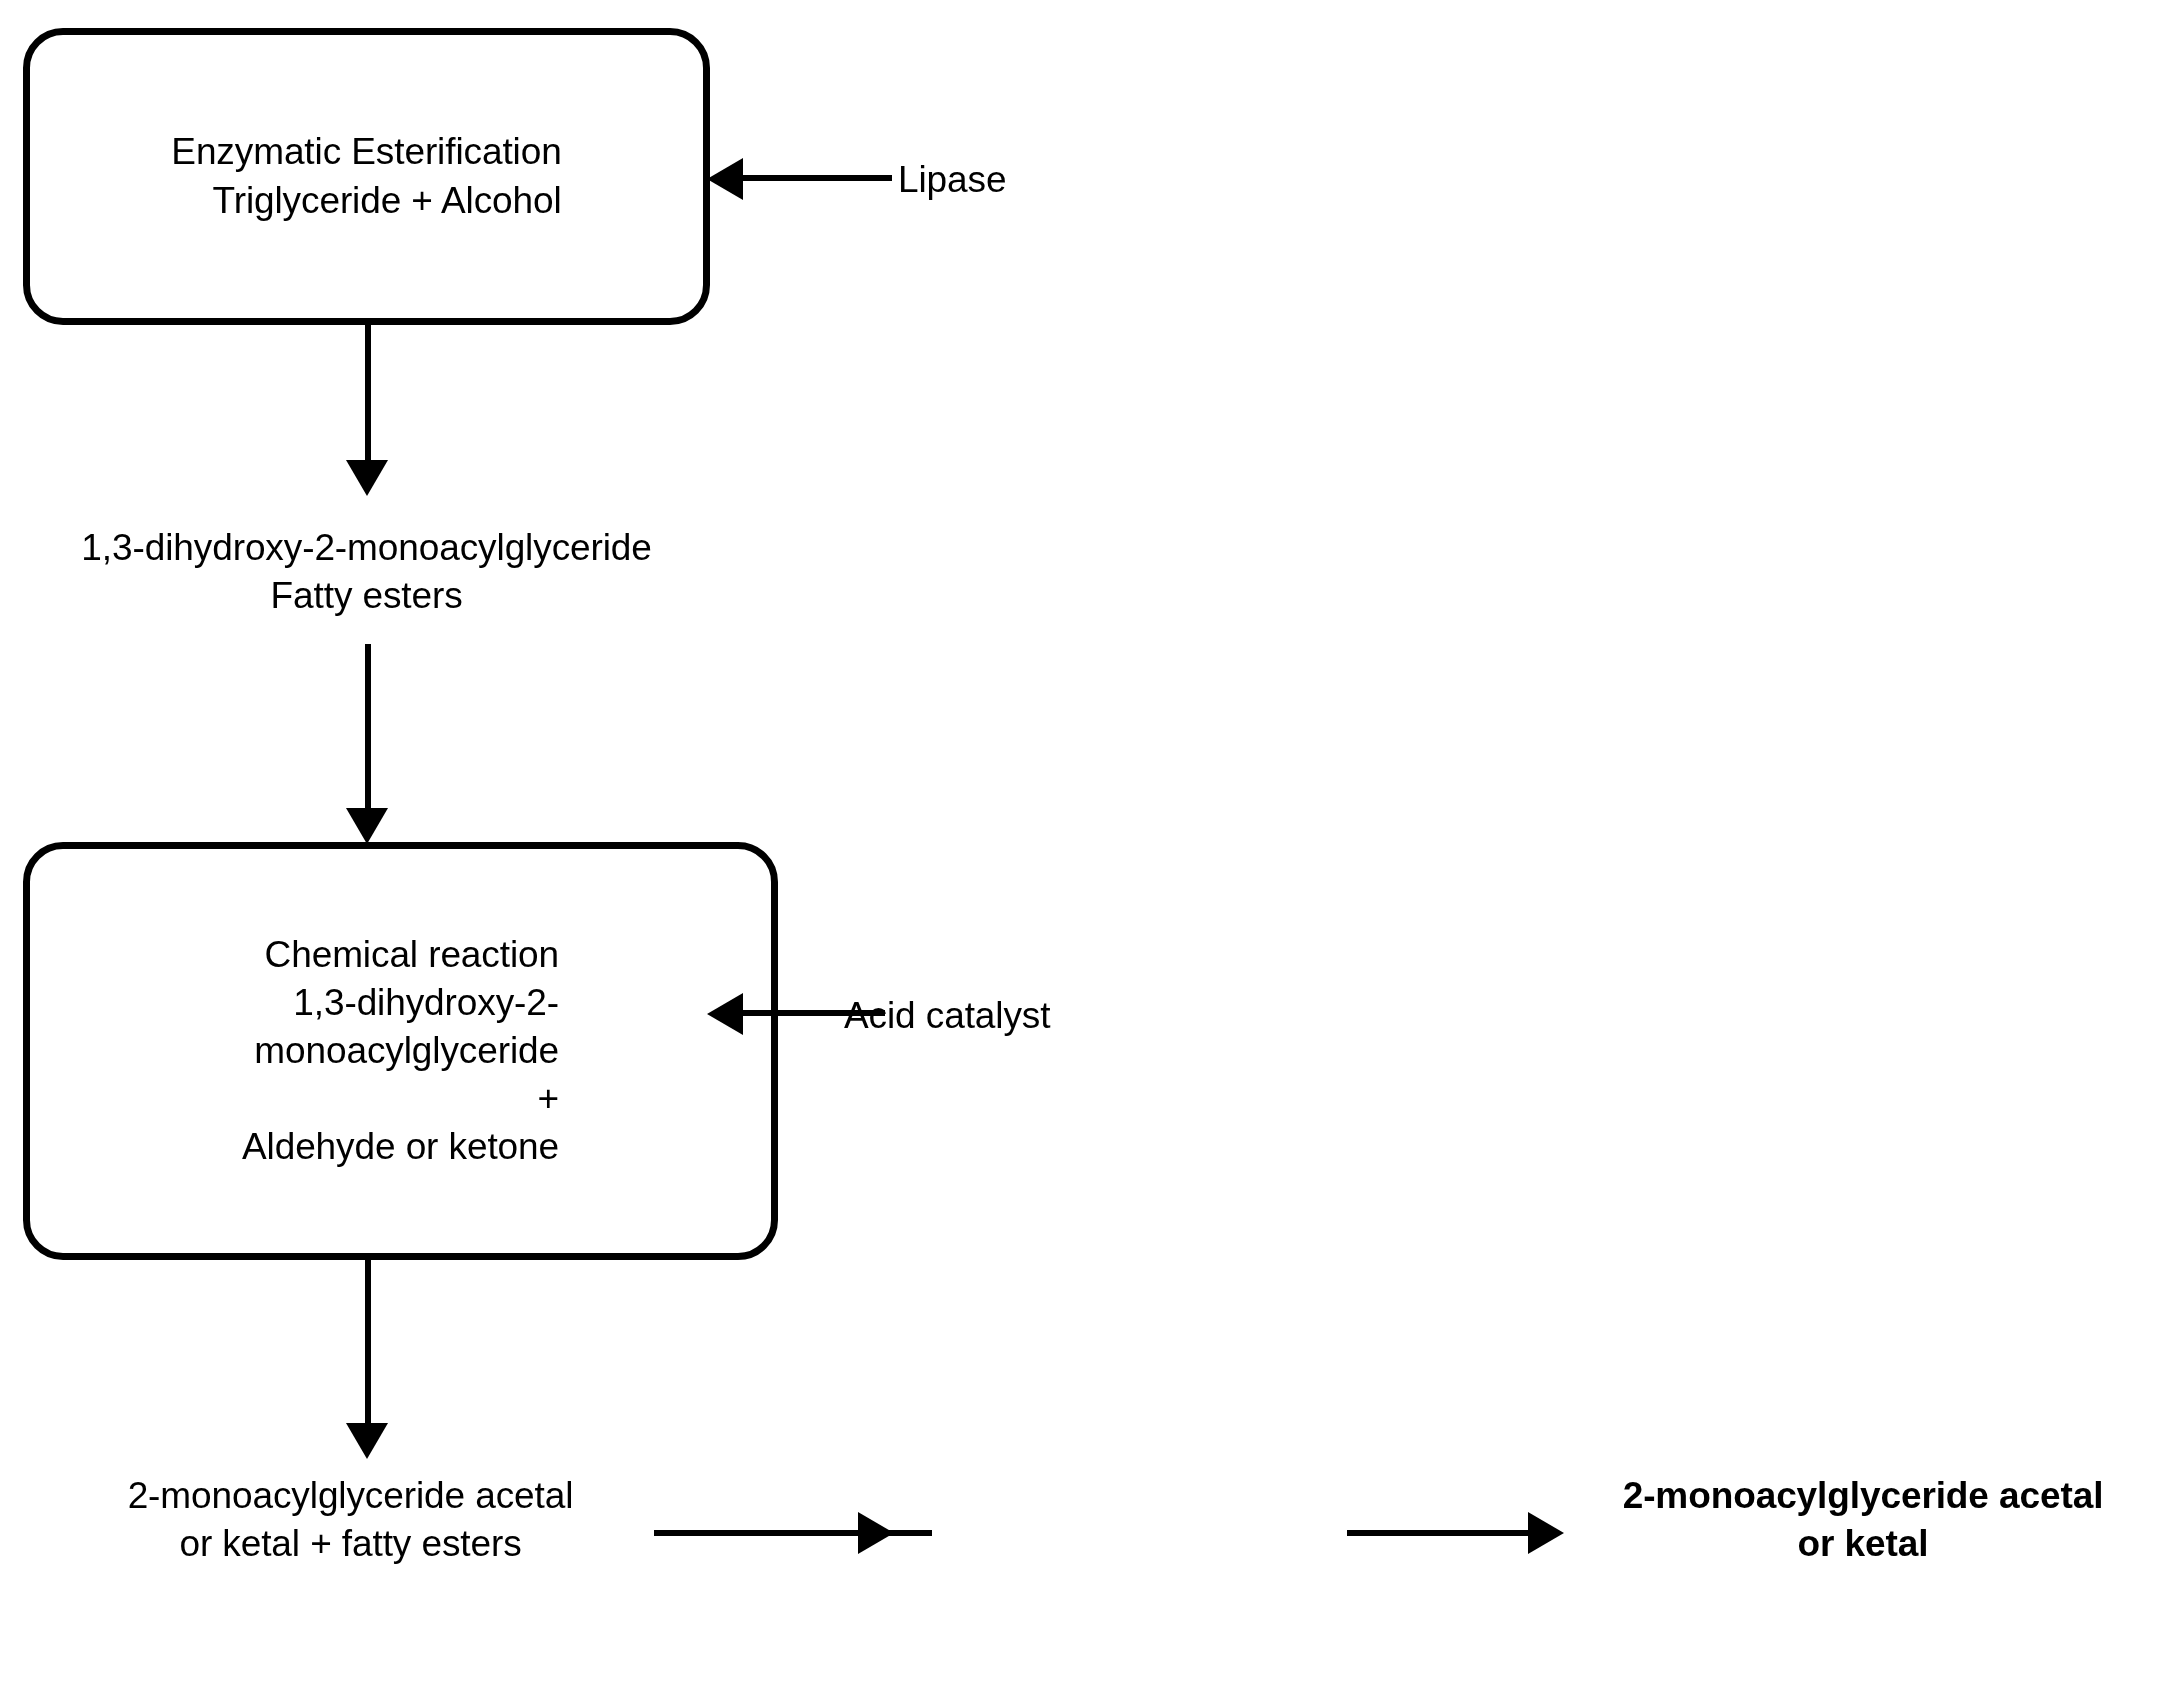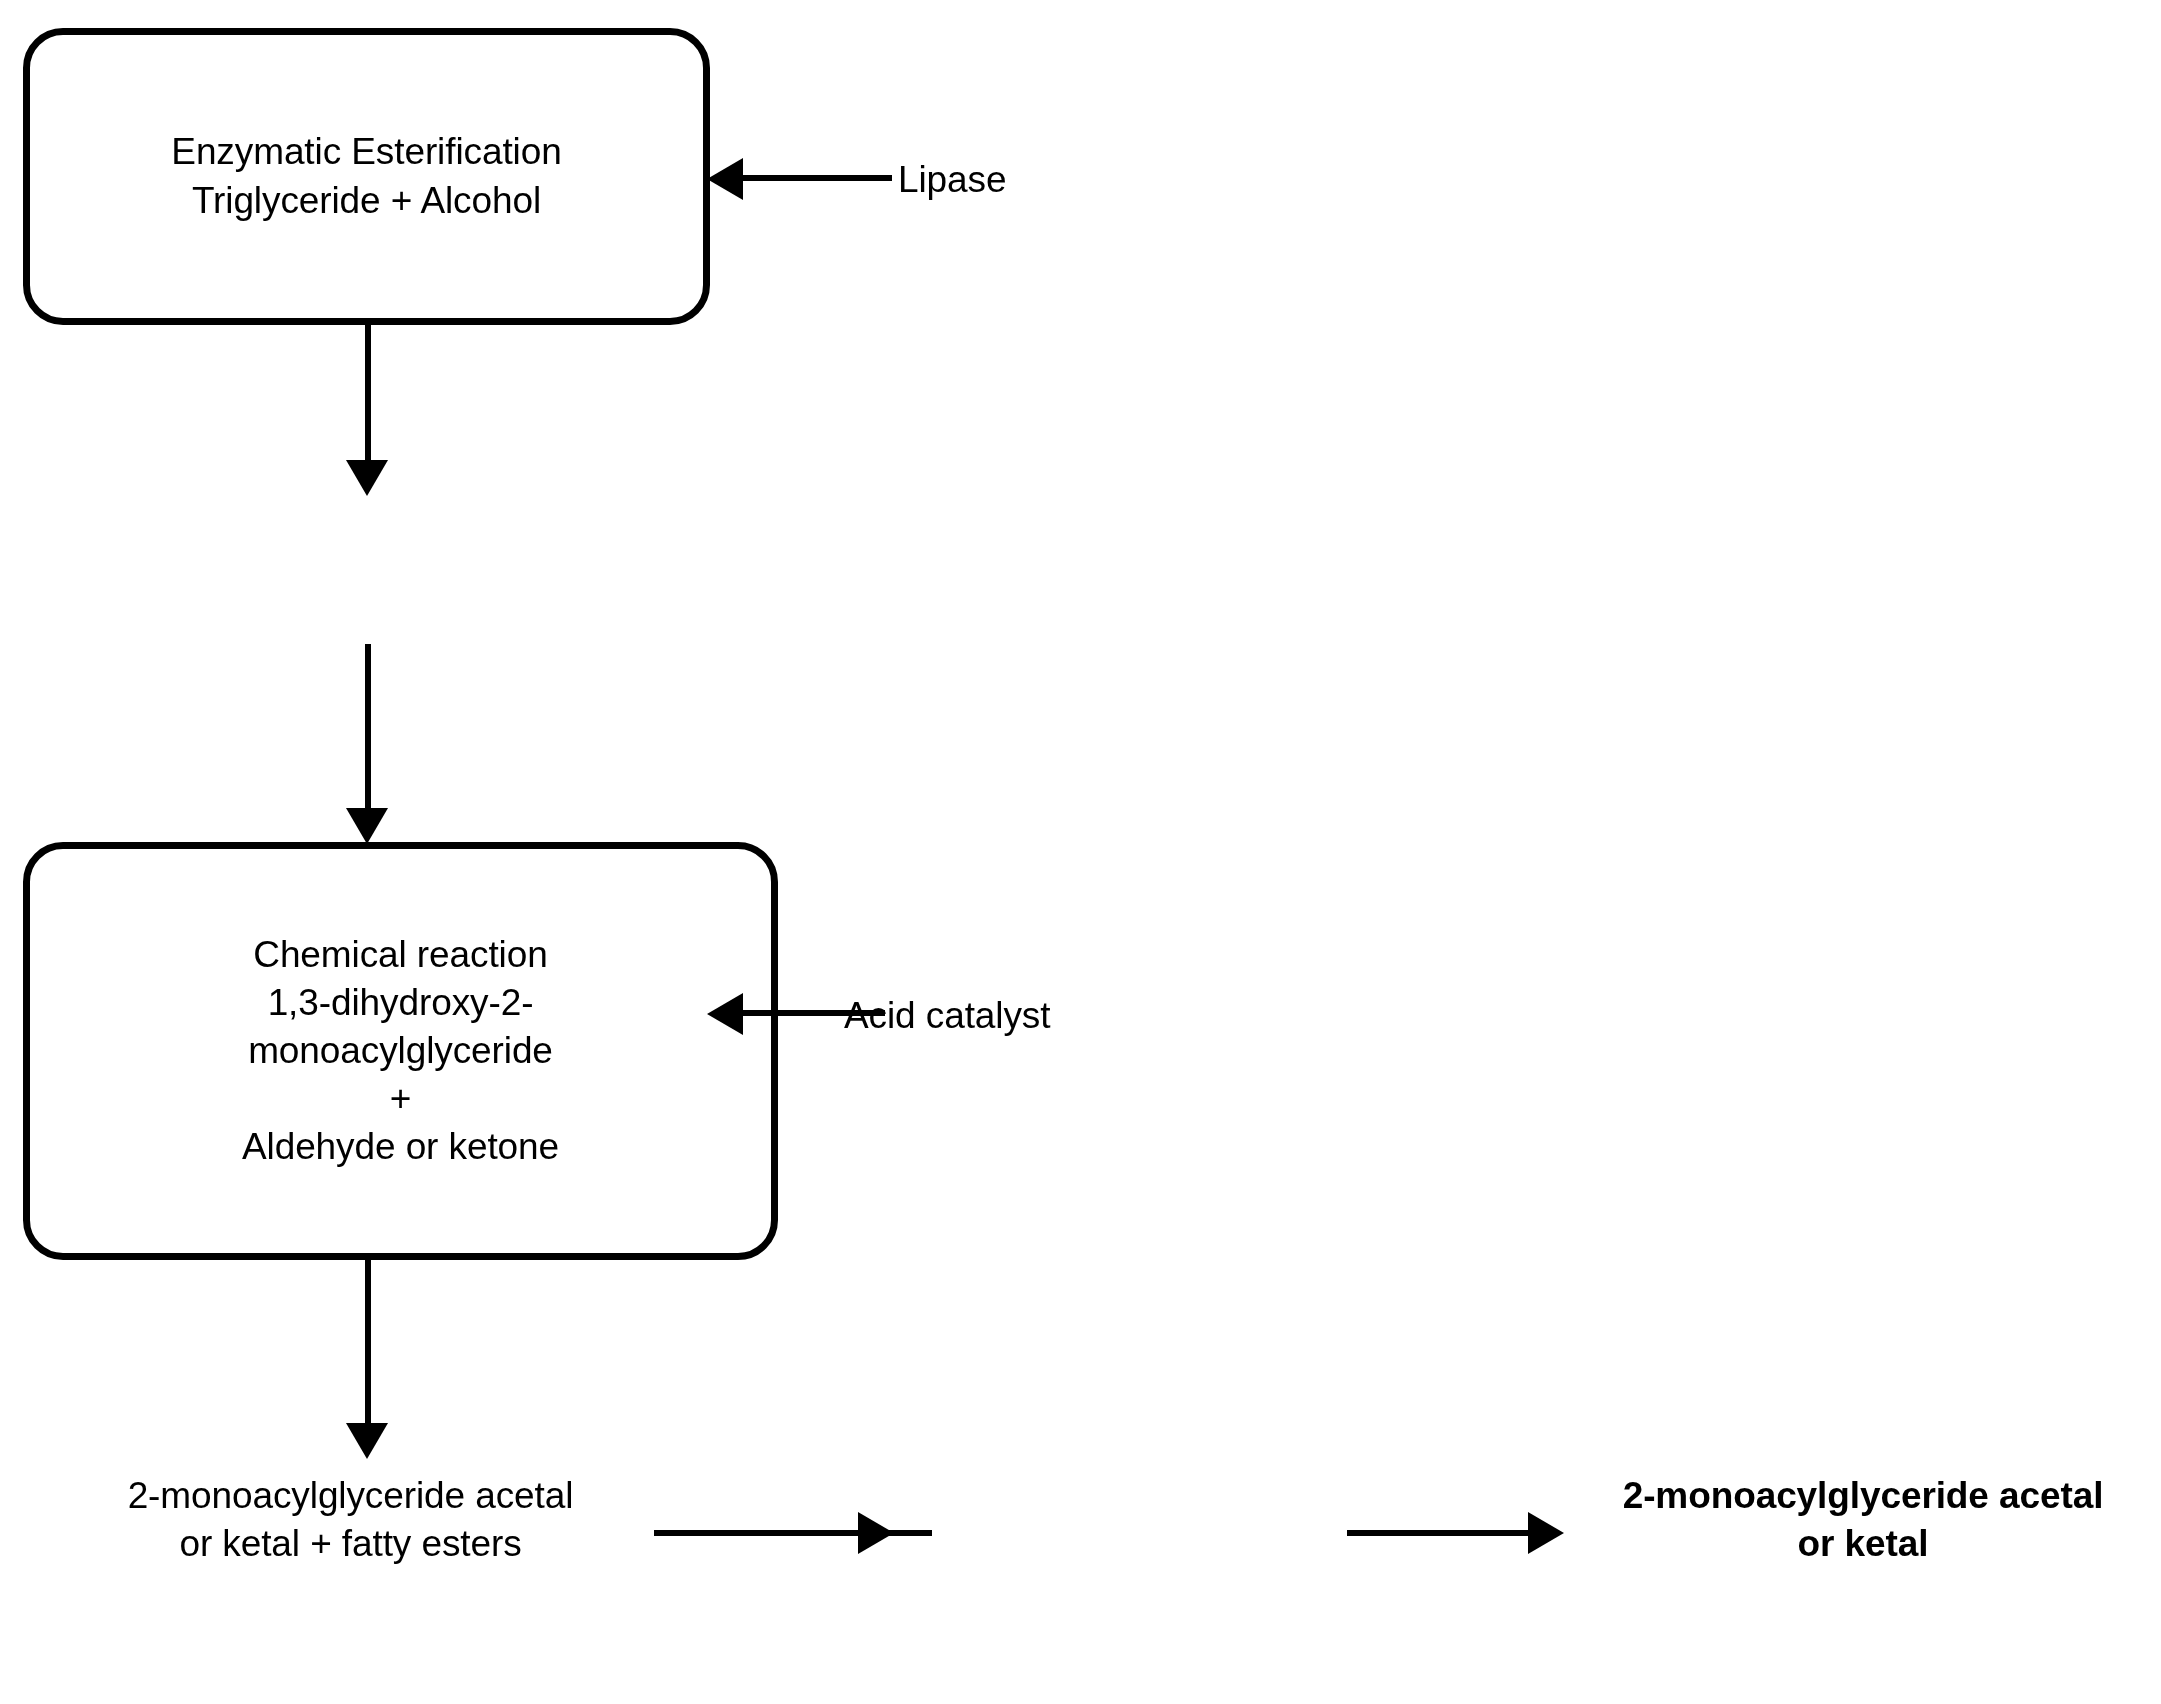--- a/index.html
+++ b/index.html
@@ -25,20 +25,21 @@
     display: flex;
     align-items: center;
     justify-content: center;
     text-align: center;
   }
   .node-text {
     font-size: 37px;
     line-height: 1.30;
     white-space: pre-line;
     letter-spacing: -0.1px;
+    text-align: right;
   }
   .free-text {
     position: absolute;
     font-size: 37px;
     line-height: 1.30;
     text-align: center;
     white-space: pre-line;
     letter-spacing: -0.1px;
   }
   .free-text.left-align { text-align: left; }
@@ -90,20 +91,22 @@
 Triglyceride + Alcohol</div>
   </div>
 
   <div class="h-line" style="left:743px; top:175px; width:149px;"></div>
   <div class="arrow-left" style="left:707px; top:158px;"></div>
   <div class="free-text left-align" style="left:898px; top:156px; width:292px;">Lipase</div>
 
   <div class="v-line" style="left:365px; top:325px; height:137px;"></div>
   <div class="arrow-down" style="left:346px; top:460px;"></div>
 
+  <div class="free-text" style="left:5.6px; top:524px; width:722px;">1,3-dihydroxy-2-monoacylglyceride
+Fatty esters</div>
 
   <div class="v-line" style="left:365px; top:644px; height:165px;"></div>
   <div class="arrow-down" style="left:346px; top:808px;"></div>
 
   <div class="node-box" style="left:23px; top:842px; width:755px; height:418px;">
     <div class="node-text">Chemical reaction
 1,3-dihydroxy-2-
 monoacylglyceride
 +
 Aldehyde or ketone</div>

